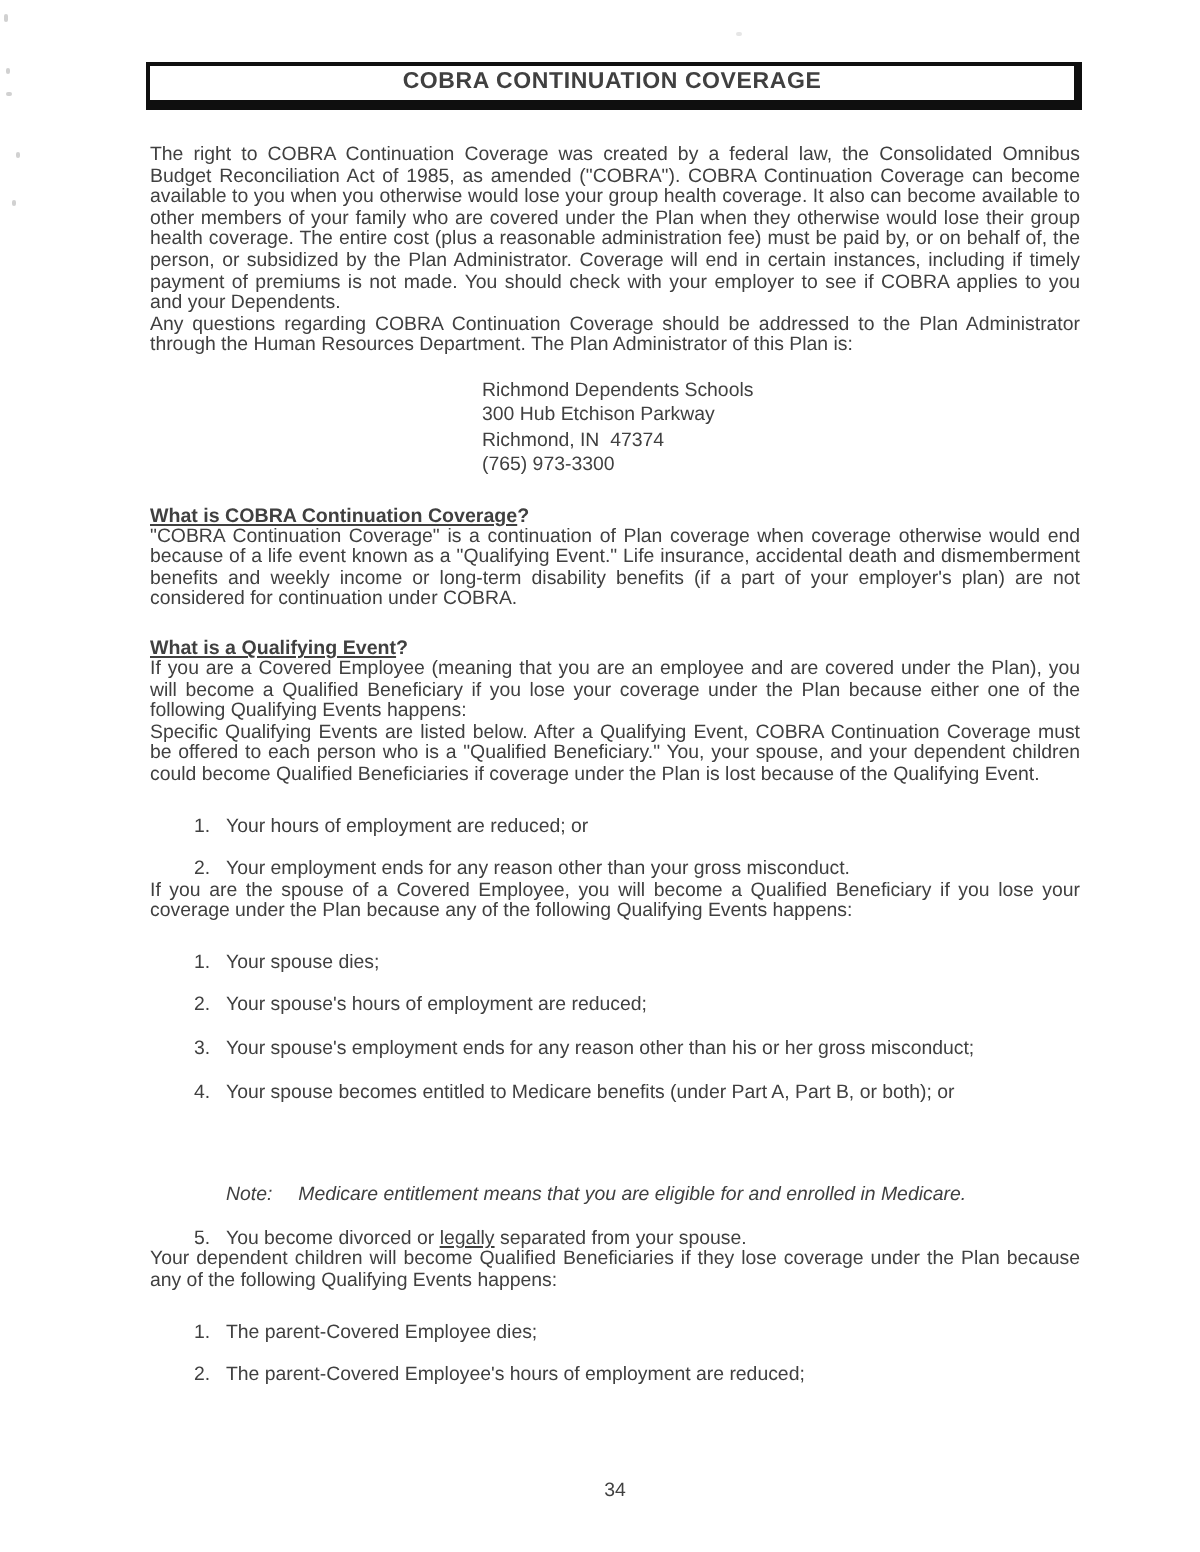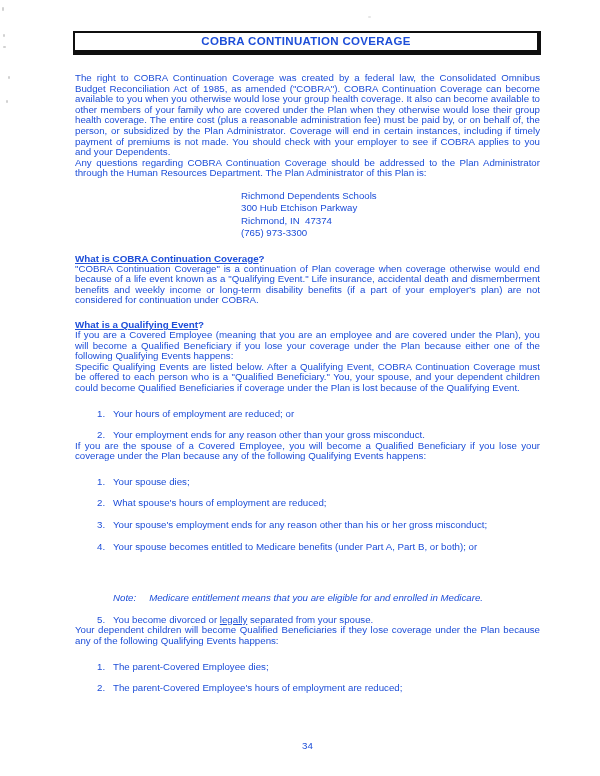--- a/index.html
+++ b/index.html
@@ -6,21 +6,21 @@
     margin: 0;
     padding: 0;
     background: #e8e8e8;
   }
   .page {
     position: relative;
     width: 600px;
     height: 776px;
     background: #ffffff;
     font-family: "Liberation Sans", sans-serif;
-    color: #1d4ed8;
+    color: #404040;
     overflow: hidden;
   }
   .content {
     position: absolute;
     left: 75px;
     top: 31px;
     width: 465px;
   }
   .title-box {
     box-sizing: border-box;
@@ -149,21 +149,21 @@
     </ul>
 
     <p class="para mt-lg">If you are the spouse of a Covered Employee, you will become a Qualified Beneficiary if you lose your coverage under the Plan because any of the following Qualifying Events happens:</p>
     <ul class="qlist">
       <li>
         <span class="num">1.</span>
         <span class="li-body">Your spouse dies;</span>
       </li>
       <li>
         <span class="num">2.</span>
-        <span class="li-body">What spouse's hours of employment are reduced;</span>
+        <span class="li-body">Your spouse's hours of employment are reduced;</span>
       </li>
       <li>
         <span class="num">3.</span>
         <span class="li-body">Your spouse's employment ends for any reason other than his or her gross misconduct;</span>
       </li>
       <li>
         <span class="num">4.</span>
         <span class="li-body">
           <span>Your spouse becomes entitled to Medicare benefits (under Part A, Part B, or both); or</span>
           <span class="note-line" style="display:block;margin-top:41px;">

